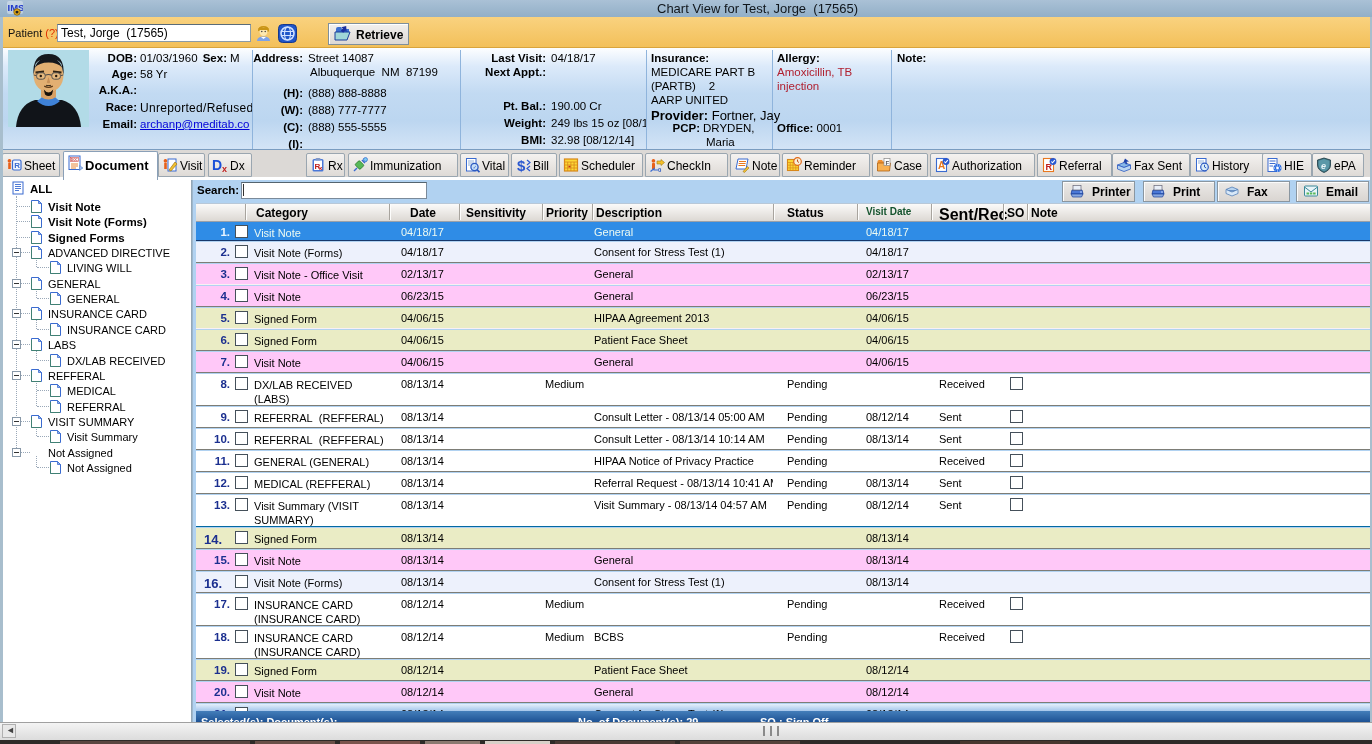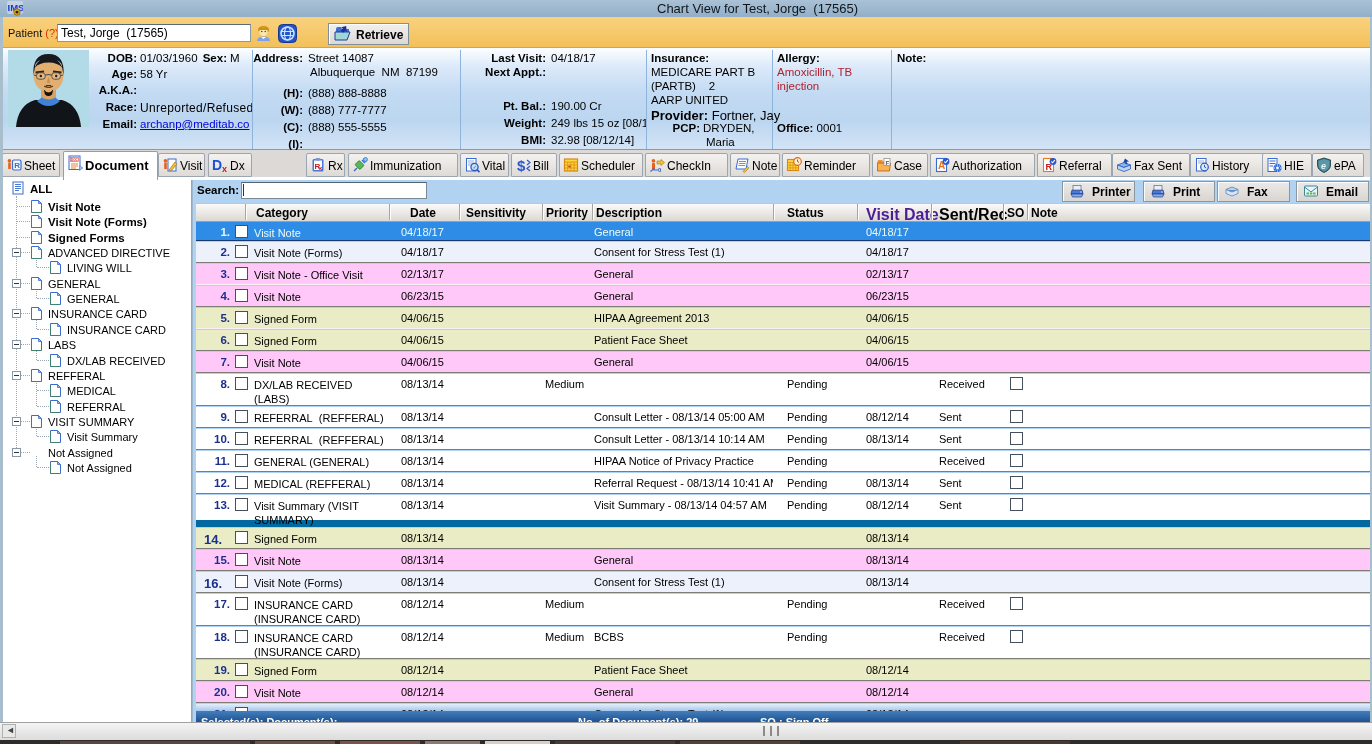--- a/index.html
+++ b/index.html
@@ -554,21 +554,21 @@
 <div class="abs" style="left:460px;top:204px;width:1px;height:16px;background:#fdfdfc;"></div>
 <div class="abs" style="left:546px;top:206px;font-size:12px;font-weight:bold;color:#000;white-space:nowrap;">Priority</div>
 <div class="abs" style="left:542px;top:204px;width:1px;height:16px;background:#a8a49e;"></div>
 <div class="abs" style="left:543px;top:204px;width:1px;height:16px;background:#fdfdfc;"></div>
 <div class="abs" style="left:596px;top:206px;font-size:12px;font-weight:bold;color:#000;white-space:nowrap;">Description</div>
 <div class="abs" style="left:592px;top:204px;width:1px;height:16px;background:#a8a49e;"></div>
 <div class="abs" style="left:593px;top:204px;width:1px;height:16px;background:#fdfdfc;"></div>
 <div class="abs" style="left:787px;top:206px;font-size:12px;font-weight:bold;color:#000;white-space:nowrap;">Status</div>
 <div class="abs" style="left:773px;top:204px;width:1px;height:16px;background:#a8a49e;"></div>
 <div class="abs" style="left:774px;top:204px;width:1px;height:16px;background:#fdfdfc;"></div>
-<div class="abs" style="left:866px;top:206px;font-size:16px;font-weight:bold;color:#4c1d95;white-space:nowrap;">Visit Date</div>
+<div class="abs" style="left:866px;top:206px;font-size:10px;font-weight:bold;color:#14532d;white-space:nowrap;">Visit Date</div>
 <div class="abs" style="left:857px;top:204px;width:1px;height:16px;background:#a8a49e;"></div>
 <div class="abs" style="left:858px;top:204px;width:1px;height:16px;background:#fdfdfc;"></div>
 <div class="abs" style="left:939px;top:206px;font-size:16px;font-weight:bold;color:#000000;white-space:nowrap;">Sent/Rec</div>
 <div class="abs" style="left:931px;top:204px;width:1px;height:16px;background:#a8a49e;"></div>
 <div class="abs" style="left:932px;top:204px;width:1px;height:16px;background:#fdfdfc;"></div>
 <div class="abs" style="left:1007px;top:206px;font-size:12px;font-weight:bold;color:#000;white-space:nowrap;">SO</div>
 <div class="abs" style="left:1003px;top:204px;width:1px;height:16px;background:#a8a49e;"></div>
 <div class="abs" style="left:1004px;top:204px;width:1px;height:16px;background:#fdfdfc;"></div>
 <div class="abs" style="left:1031px;top:206px;font-size:12px;font-weight:bold;color:#000;white-space:nowrap;">Note</div>
 <div class="abs" style="left:1027px;top:204px;width:1px;height:16px;background:#a8a49e;"></div>
@@ -700,21 +700,21 @@
       <span style="position:absolute;left:235px;top:3px;width:13px;height:13px;background:#fff;border:1px solid #45505a;"></span>
       <span style="position:absolute;left:254px;top:4px;font-size:11px;color:#000;line-height:14px;">MEDICAL (REFFERAL)</span>
       <span style="position:absolute;left:401px;top:4px;font-size:11px;color:#000;">08/13/14</span>
       <span style="position:absolute;left:594px;top:4px;font-size:11px;color:#000;white-space:nowrap;width:179px;overflow:hidden;display:inline-block;">Referral Request - 08/13/14 10:41 AM</span>
       <span style="position:absolute;left:787px;top:4px;font-size:11px;color:#000;">Pending</span>
       <span style="position:absolute;left:866px;top:4px;font-size:11px;color:#000;">08/13/14</span>
       <span style="position:absolute;left:939px;top:4px;font-size:11px;color:#000;">Sent</span>
       <span style="position:absolute;left:1010px;top:3px;width:13px;height:13px;background:#fff;border:1px solid #45505a;"></span>
     </div>
   </div>
-<div class="abs" style="left:196px;top:495px;width:1174px;height:32px;background:#ffffff;border-bottom:7px solid #0369a1;">
+<div class="abs" style="left:196px;top:495px;width:1174px;height:32px;background:#ffffff;border-bottom:1px solid #0369a1;">
     <div style="position:absolute;left:-196px;top:0;width:1372px;height:32px;">
       <span style="position:absolute;left:196px;top:4px;width:34px;text-align:right;font-size:11.5px;font-weight:bold;color:#1b2f8f;">13.</span>
       <span style="position:absolute;left:235px;top:3px;width:13px;height:13px;background:#fff;border:1px solid #45505a;"></span>
       <span style="position:absolute;left:254px;top:4px;font-size:11px;color:#000;line-height:14px;">Visit Summary (VISIT<br>SUMMARY)</span>
       <span style="position:absolute;left:401px;top:4px;font-size:11px;color:#000;">08/13/14</span>
       <span style="position:absolute;left:594px;top:4px;font-size:11px;color:#000;white-space:nowrap;width:179px;overflow:hidden;display:inline-block;">Visit Summary - 08/13/14 04:57 AM</span>
       <span style="position:absolute;left:787px;top:4px;font-size:11px;color:#000;">Pending</span>
       <span style="position:absolute;left:866px;top:4px;font-size:11px;color:#000;">08/12/14</span>
       <span style="position:absolute;left:939px;top:4px;font-size:11px;color:#000;">Sent</span>
       <span style="position:absolute;left:1010px;top:3px;width:13px;height:13px;background:#fff;border:1px solid #45505a;"></span>

